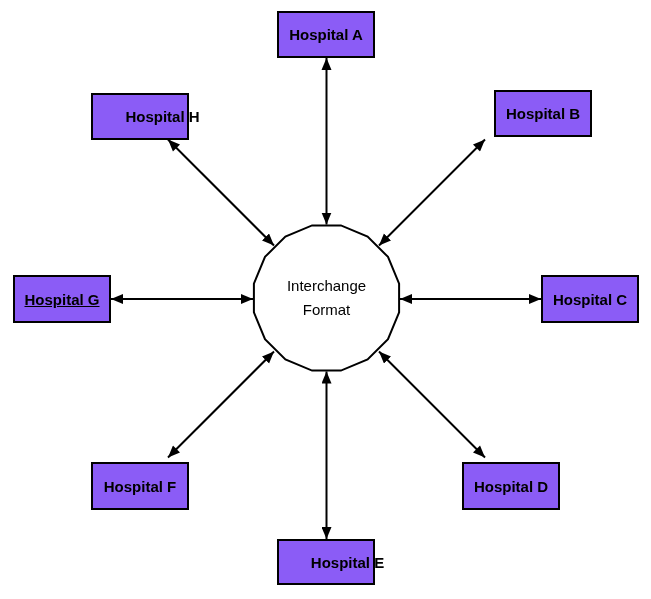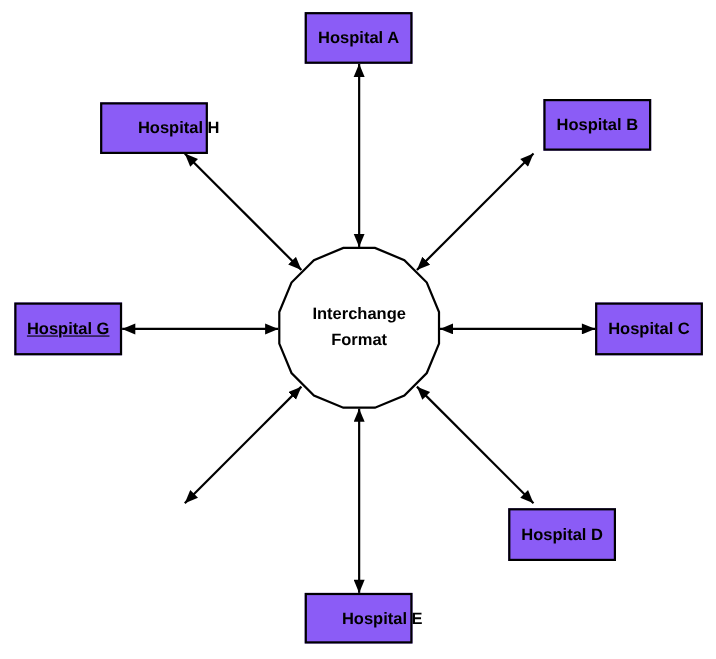--- a/index.html
+++ b/index.html
@@ -43,21 +43,21 @@
     position: absolute;
     left: 253px;
     top: 224px;
     width: 147px;
     height: 148px;
     display: flex;
     flex-direction: column;
     align-items: center;
     justify-content: center;
     text-align: center;
-    font-weight: bold;
+    font-weight: normal;
     font-size: 15px;
     line-height: 24px;
     color: #000000;
   }
   
   .node-a { left: 277px; top: 11px;  }
   .node-b { left: 462px; top: 90px; margin-left: 32px;  }
   .node-c { left: 541px; top: 275px; height: 48px; align-items: center; }
   .node-d { left: 462px; top: 462px; height: 48px; }
   .node-e { left: 277px; top: 539px; height: 46px; padding-left: 43px; }
@@ -105,20 +105,23 @@
   </div>
   <div class="node node-c">
     <span class="node-label">Hospital C</span>
   </div>
   <div class="node node-d">
     <span class="node-label">Hospital D</span>
   </div>
   <div class="node node-e">
     <span class="node-label">Hospital E</span>
   </div>
+  <div class="node node-f">
+    <span class="node-label">Hospital F</span>
+  </div>
   <div class="node node-g">
     <span class="node-label">Hospital G</span>
   </div>
   <div class="node node-h">
     <span class="node-label">Hospital H</span>
   </div>
 
 </div>
 
 </body></html>

